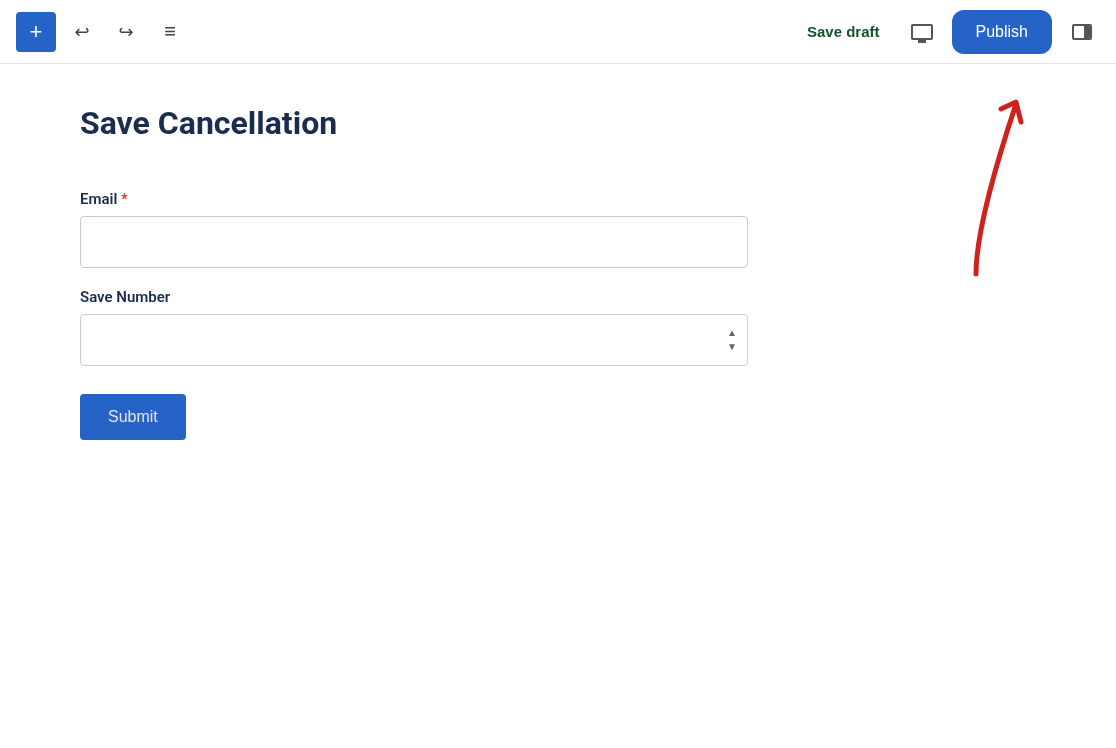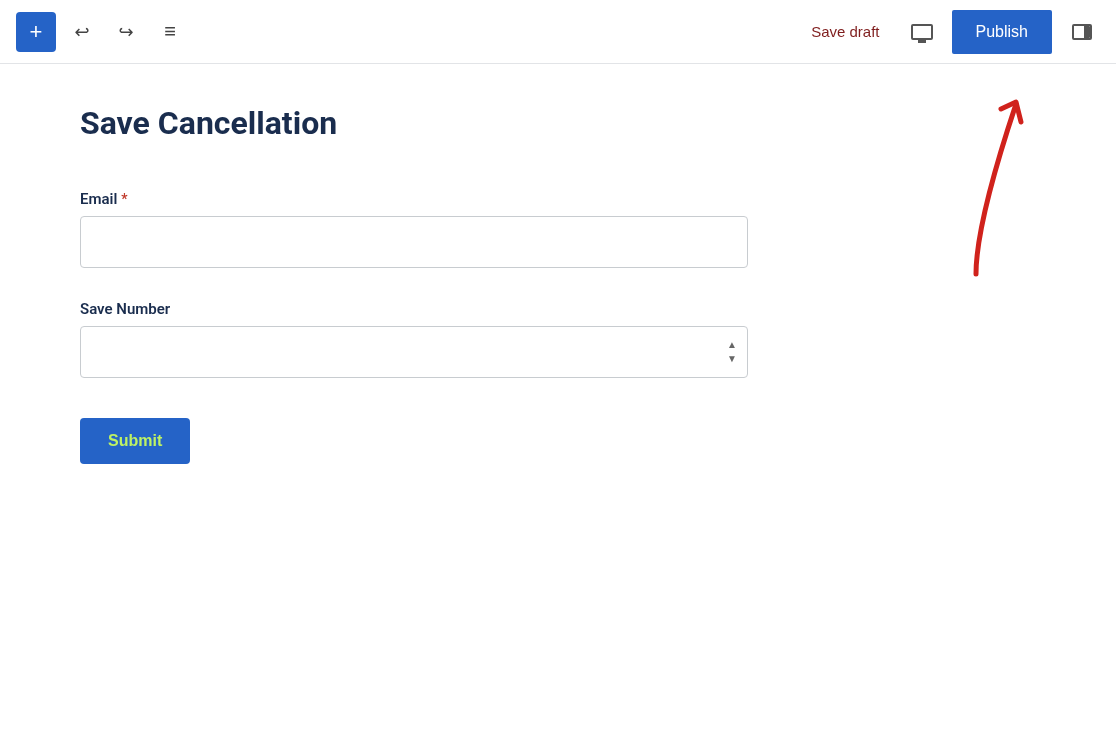--- a/index.html
+++ b/index.html
@@ -65,44 +65,44 @@
     .toolbar-right {
       display: flex;
       align-items: center;
       gap: 12px;
     }
 
     .save-draft-btn {
       background: none;
       border: none;
       cursor: pointer;
-      color: #7f1d1d;
+      color: #14532d;
       font-size: 15px;
-      font-weight: 400;
+      font-weight: 700;
       padding: 8px 12px;
       text-align: center;
     }
 
     .preview-icon-btn {
       background: none;
       border: none;
       cursor: pointer;
       color: #444;
       width: 36px;
       height: 36px;
       display: flex;
       align-items: center;
       justify-content: center;
     }
 
     .publish-btn {
       background: #2563c7;
       color: #fff;
       border: none;
-      border-radius: 2px;
+      border-radius: 12px;
       padding: 10px 24px;
       font-size: 16px;
       font-weight: 500;
       cursor: pointer;
       height: 44px;
     }
 
     .sidebar-toggle-btn {
       background: none;
       border: none;
@@ -126,21 +126,21 @@
       font-weight: 700;
       color: #1a2d4e;
       margin-bottom: 48px;
     }
 
     .form-section {
       max-width: 680px;
     }
 
     .form-field {
-      margin-bottom: 32px;
+      margin-bottom: 20px;
     }
 
     .field-label {
       font-size: 15px;
       font-weight: 600;
       color: #1a2d4e;
       margin-bottom: 8px;
       display: flex;
       align-items: center;
       gap: 4px;
@@ -196,26 +196,26 @@
       font-size: 10px;
       padding: 1px 3px;
       line-height: 1;
       display: flex;
       align-items: center;
       justify-content: center;
     }
 
     .submit-btn {
       background: #2563c7;
-      color: #bef264;
+      color: #e5e5e5;
       border: none;
       border-radius: 4px;
       padding: 14px 28px;
       font-size: 16px;
-      font-weight: 700;
+      font-weight: 400;
       cursor: pointer;
       margin-top: 8px;
     }
 
     
     .annotation-arrow {
       position: absolute;
       top: 20px;
       right: 60px;
       pointer-events: none;

